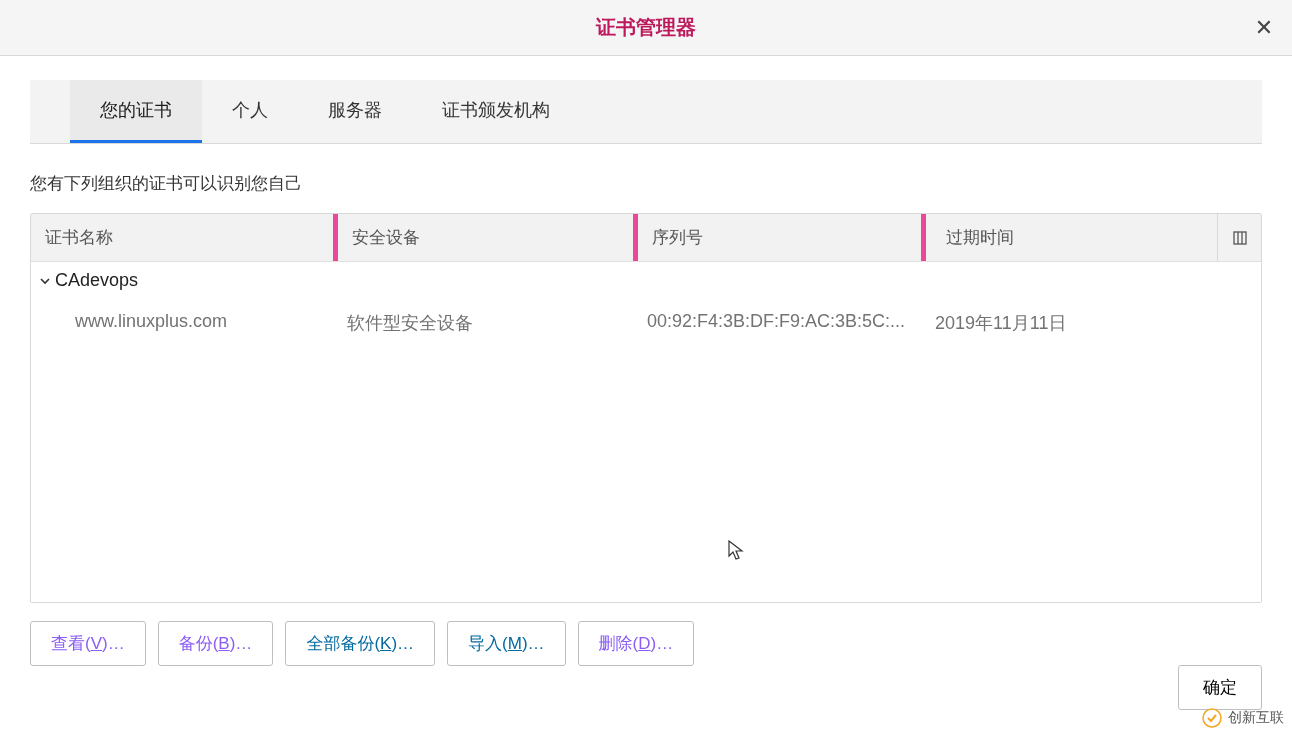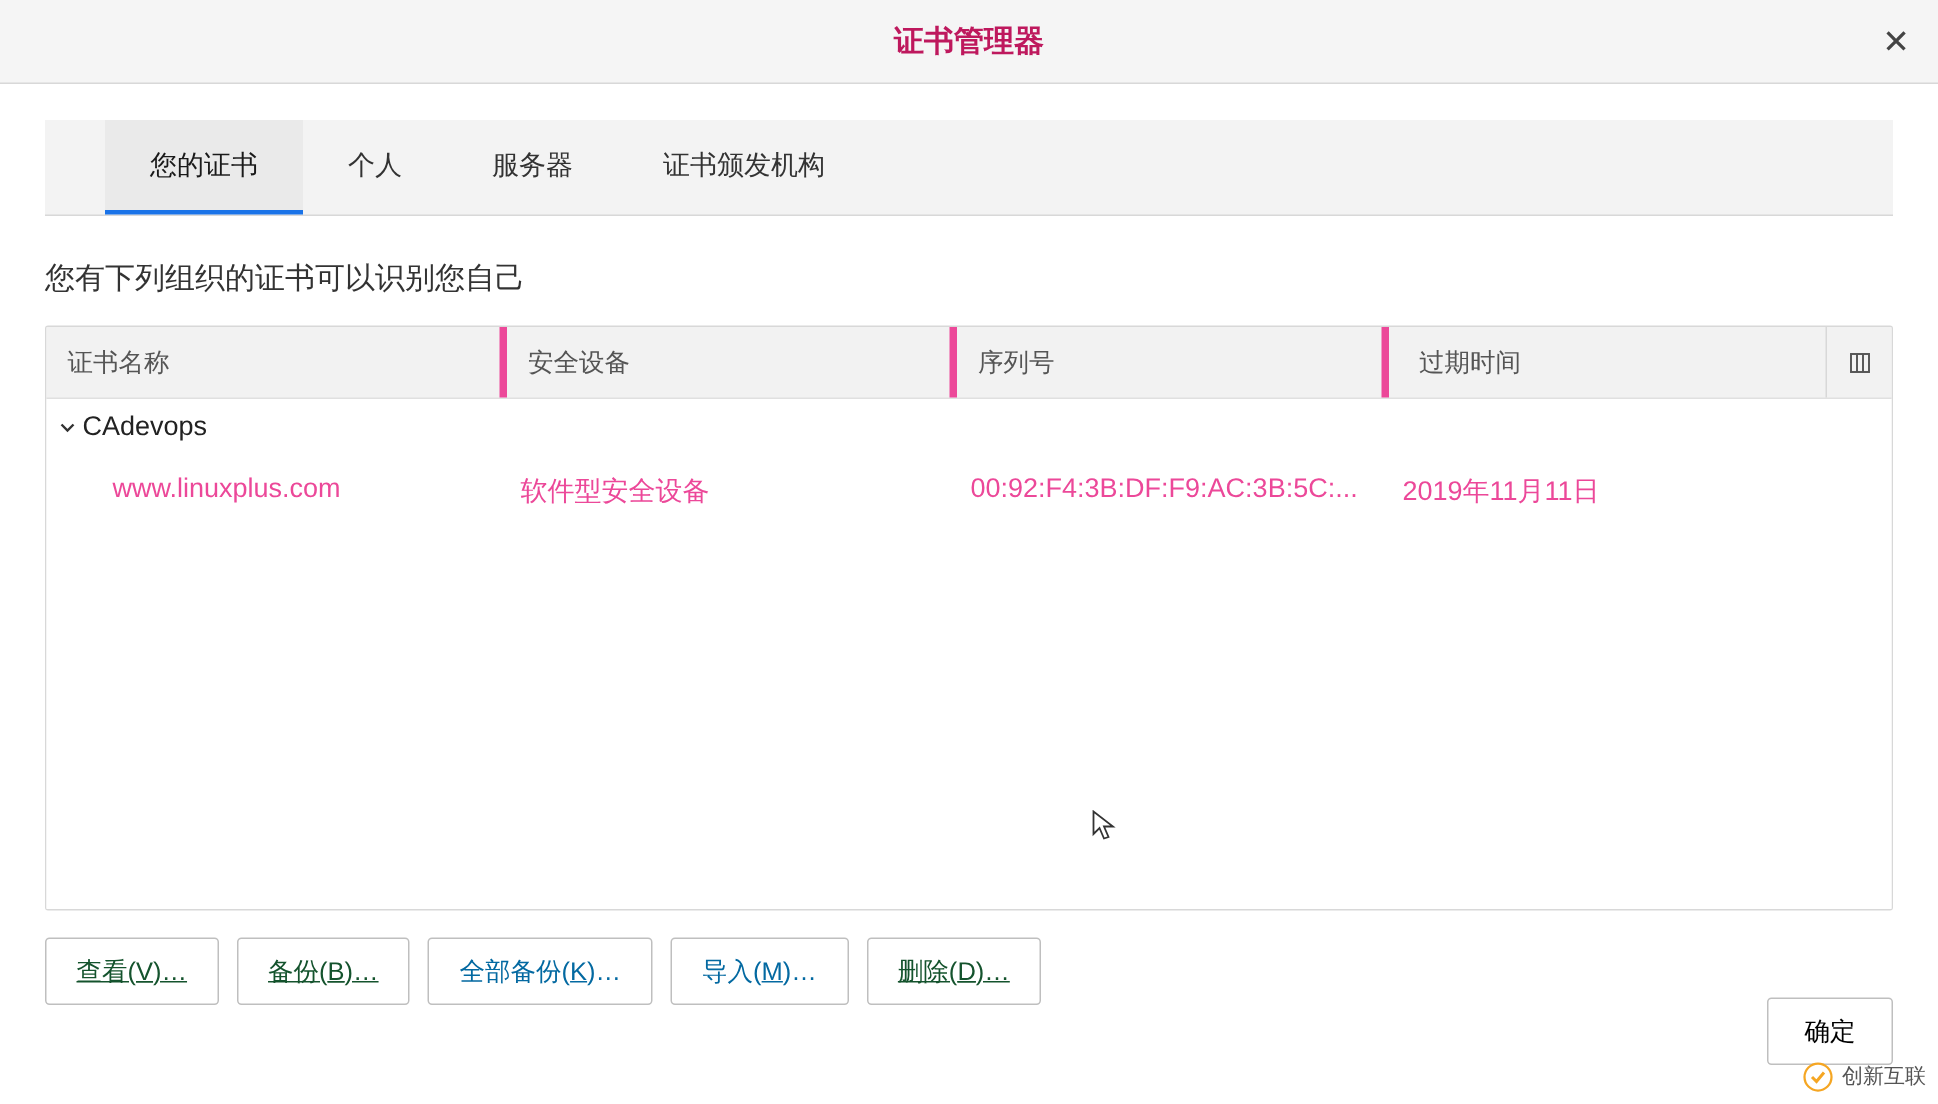--- a/index.html
+++ b/index.html
@@ -62,21 +62,21 @@
       border-bottom: 3px solid transparent;
       background: transparent;
     }
     .tab.active {
       border-bottom: 3px solid #1a73e8;
       color: #1a1a1a;
       background: #eaeaea;
     }
     .subtitle {
       margin-top: 28px;
-      font-size: 20px;
+      font-size: 17px;
       color: #333;
     }
     .table-wrap {
       margin-top: 18px;
       border: 1px solid #d8d8d8;
       border-radius: 2px;
       background: #fff;
     }
     .thead {
       display: flex;
@@ -120,42 +120,41 @@
       width: 16px;
       text-align: center;
       margin-right: 2px;
       font-size: 14px;
       color: #444;
     }
     .data-row {
       display: flex;
       padding: 8px 0;
       font-size: 18px;
-      color: #ec4899;
+      color: #737373;
     }
     .td { padding: 4px 14px; }
     .td.col-name { padding-left: 44px; }
     .button-row {
       margin-top: 18px;
       display: flex;
       gap: 12px;
     }
     .btn {
       padding: 10px 20px;
       font-size: 17px;
       border: 1px solid #bfbfbf;
       background: #fff;
       color: #0369a1;
       border-radius: 3px;
       cursor: pointer;
     }
     .btn.disabled {
-      color: #14532d;
+      color: #8b5cf6;
       cursor: default;
-      text-decoration: underline;
     }
     .footer {
       position: absolute;
       right: 30px;
       bottom: 26px;
     }
     .ok-btn {
       padding: 10px 24px;
       font-size: 17px;
       border: 1px solid #bfbfbf;

